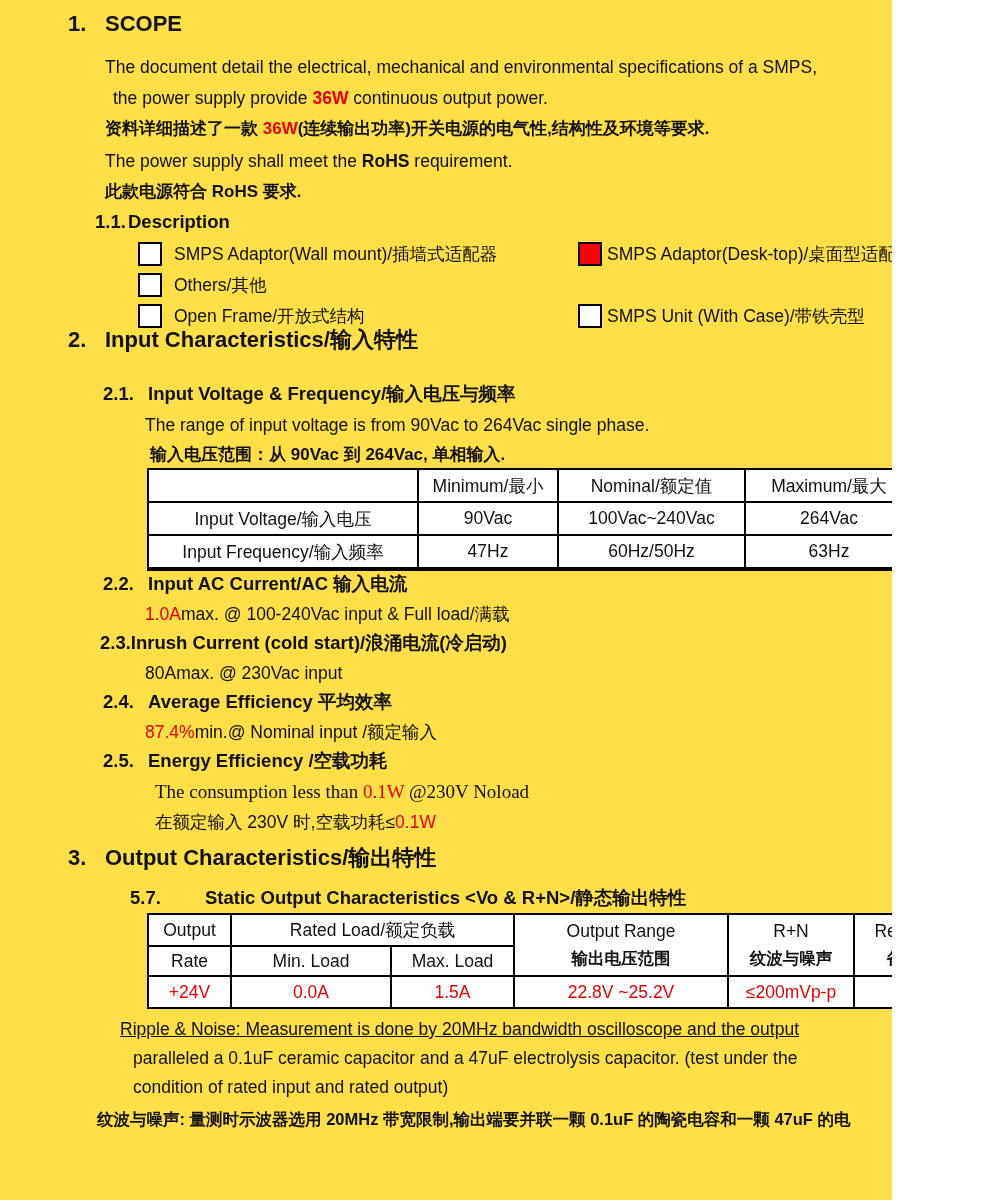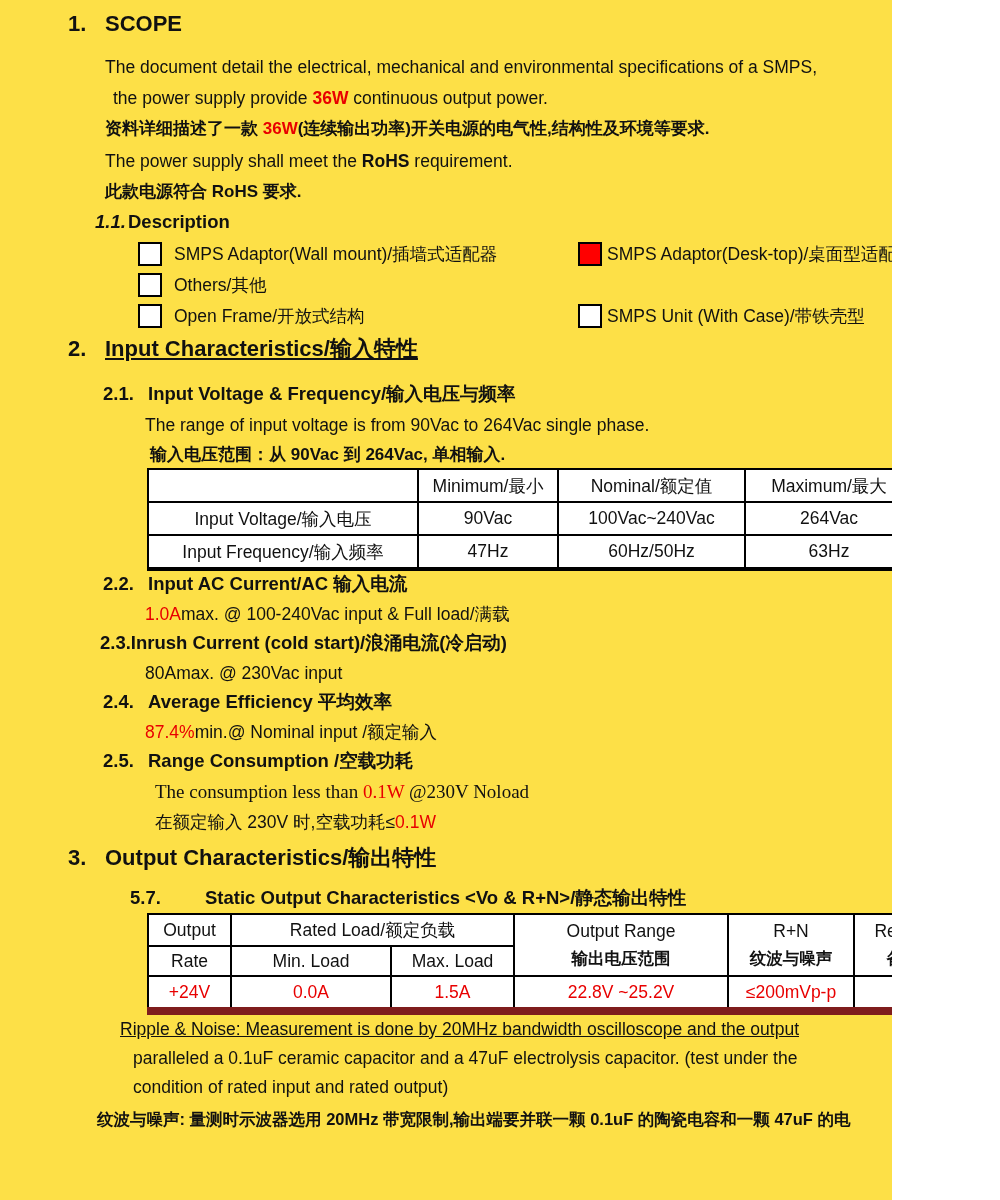--- a/index.html
+++ b/index.html
@@ -15,21 +15,21 @@
     color:var(--ink);
     font-family:"Liberation Sans","DejaVu Sans",sans-serif;
     overflow:hidden;
   }
   .abs{position:absolute;white-space:nowrap;}
   
   .h1{font-size:22px;font-weight:bold;line-height:28px;}
   .h1 .num{display:inline-block;width:37px;}
   .h2{font-size:18.5px;font-weight:bold;line-height:27px;}
   .h2 .num{display:inline-block;}
-  .h2.w33 .num{width:33px;font-style:italic;}
+  .h2.w33 .num{width:33px;}
   .h2.w45 .num{width:45px;}
   .h2.w75 .num{width:75px;}
   .h2.w0 .num{width:auto;}
   
   .body{font-size:17.5px;line-height:30px;}
   .cjk{font-size:17px;font-weight:bold;line-height:30px;}
   .serif{font-family:"Liberation Serif","DejaVu Serif",serif;font-size:19px;line-height:30px;}
   .red{color:var(--accent-red);}
   .b{font-weight:bold;}
   
@@ -39,21 +39,21 @@
   .cbitem.right{left:440px;}
   .cb{display:inline-block;width:20px;height:20px;border:2px solid #000;background:#fff;flex:none;}
   .cb.checked{background:var(--checkbox-red);}
   .cblabel{font-size:17.5px;margin-left:12px;}
   .cbitem.tight .cblabel{margin-left:5px;}
   
   table{border-collapse:collapse;table-layout:fixed;background:#fff;}
   td{border:2px solid #000;text-align:center;vertical-align:middle;font-size:17.5px;padding:0;overflow:hidden;}
   .t1{width:765px;border-bottom:4px solid #000;}
   .t1 td{height:31px;}
-  .t2{width:808px;border-bottom:8px solid #7f1d1d;}
+  .t2{width:808px;border-bottom:2px solid #7f1d1d;}
   .t2 .r1 td{height:30px;}
   .t2 .r2 td{height:28px;}
   .t2 .r3 td{height:30px;}
   .t2 .cn{font-weight:bold;font-size:16.5px;line-height:28px;font-family:Liberation Serif, serif;}
   .t2 .en{line-height:28px;}
   .t2 .r3 td{color:var(--accent-red);}
   
   .note{font-size:17.5px;line-height:29px;}
   .notecn{font-size:16.5px;font-weight:bold;line-height:31px;}
 </style>
@@ -108,21 +108,21 @@
         <span class="cb"></span>
         <span class="cblabel">Open Frame/开放式结构</span>
       </div>
       <div class="cbitem right tight">
         <span class="cb"></span>
         <span class="cblabel">SMPS Unit (With Case)/带铁壳型</span>
       </div>
     </div>
   </div>
 
-  <div class="abs h1" style="left:68px;top:335px;text-decoration:underline;">
+  <div class="abs h1" style="left:68px;top:326px;">
     <span class="num">2.</span><span>Input Characteristics/输入特性</span>
   </div>
 
   <div class="abs h2 w45" style="left:103px;top:380px;">
     <span class="num">2.1.</span><span>Input Voltage &amp; Frequency/输入电压与频率</span>
   </div>
   <div class="abs body" style="left:145px;top:410px;">
     <span>The range of input voltage is from 90Vac to 264Vac single phase.</span>
   </div>
   <div class="abs cjk" style="left:150px;top:440px;">
@@ -173,21 +173,21 @@
   </div>
 
   <div class="abs h2 w45" style="left:103px;top:688px;">
     <span class="num">2.4.</span><span>Average Efficiency 平均效率</span>
   </div>
   <div class="abs body" style="left:145px;top:717px;">
     <span class="red">87.4%</span><span>min.@ Nominal input /额定输入</span>
   </div>
 
   <div class="abs h2 w45" style="left:103px;top:747px;">
-    <span class="num">2.5.</span><span>Range Consumption /空载功耗</span>
+    <span class="num">2.5.</span><span>Energy Efficiency /空载功耗</span>
   </div>
   <div class="abs serif" style="left:155px;top:777px;">
     <span>The consumption less than </span><span class="red">0.1W</span><span> @230V Noload</span>
   </div>
   <div class="abs body" style="left:155px;top:807px;">
     <span>在额定输入 230V 时,空载功耗≤</span><span class="red">0.1W</span>
   </div>
 
   <div class="abs h1" style="left:68px;top:844px;">
     <span class="num">3.</span><span>Output Characteristics/输出特性</span>

